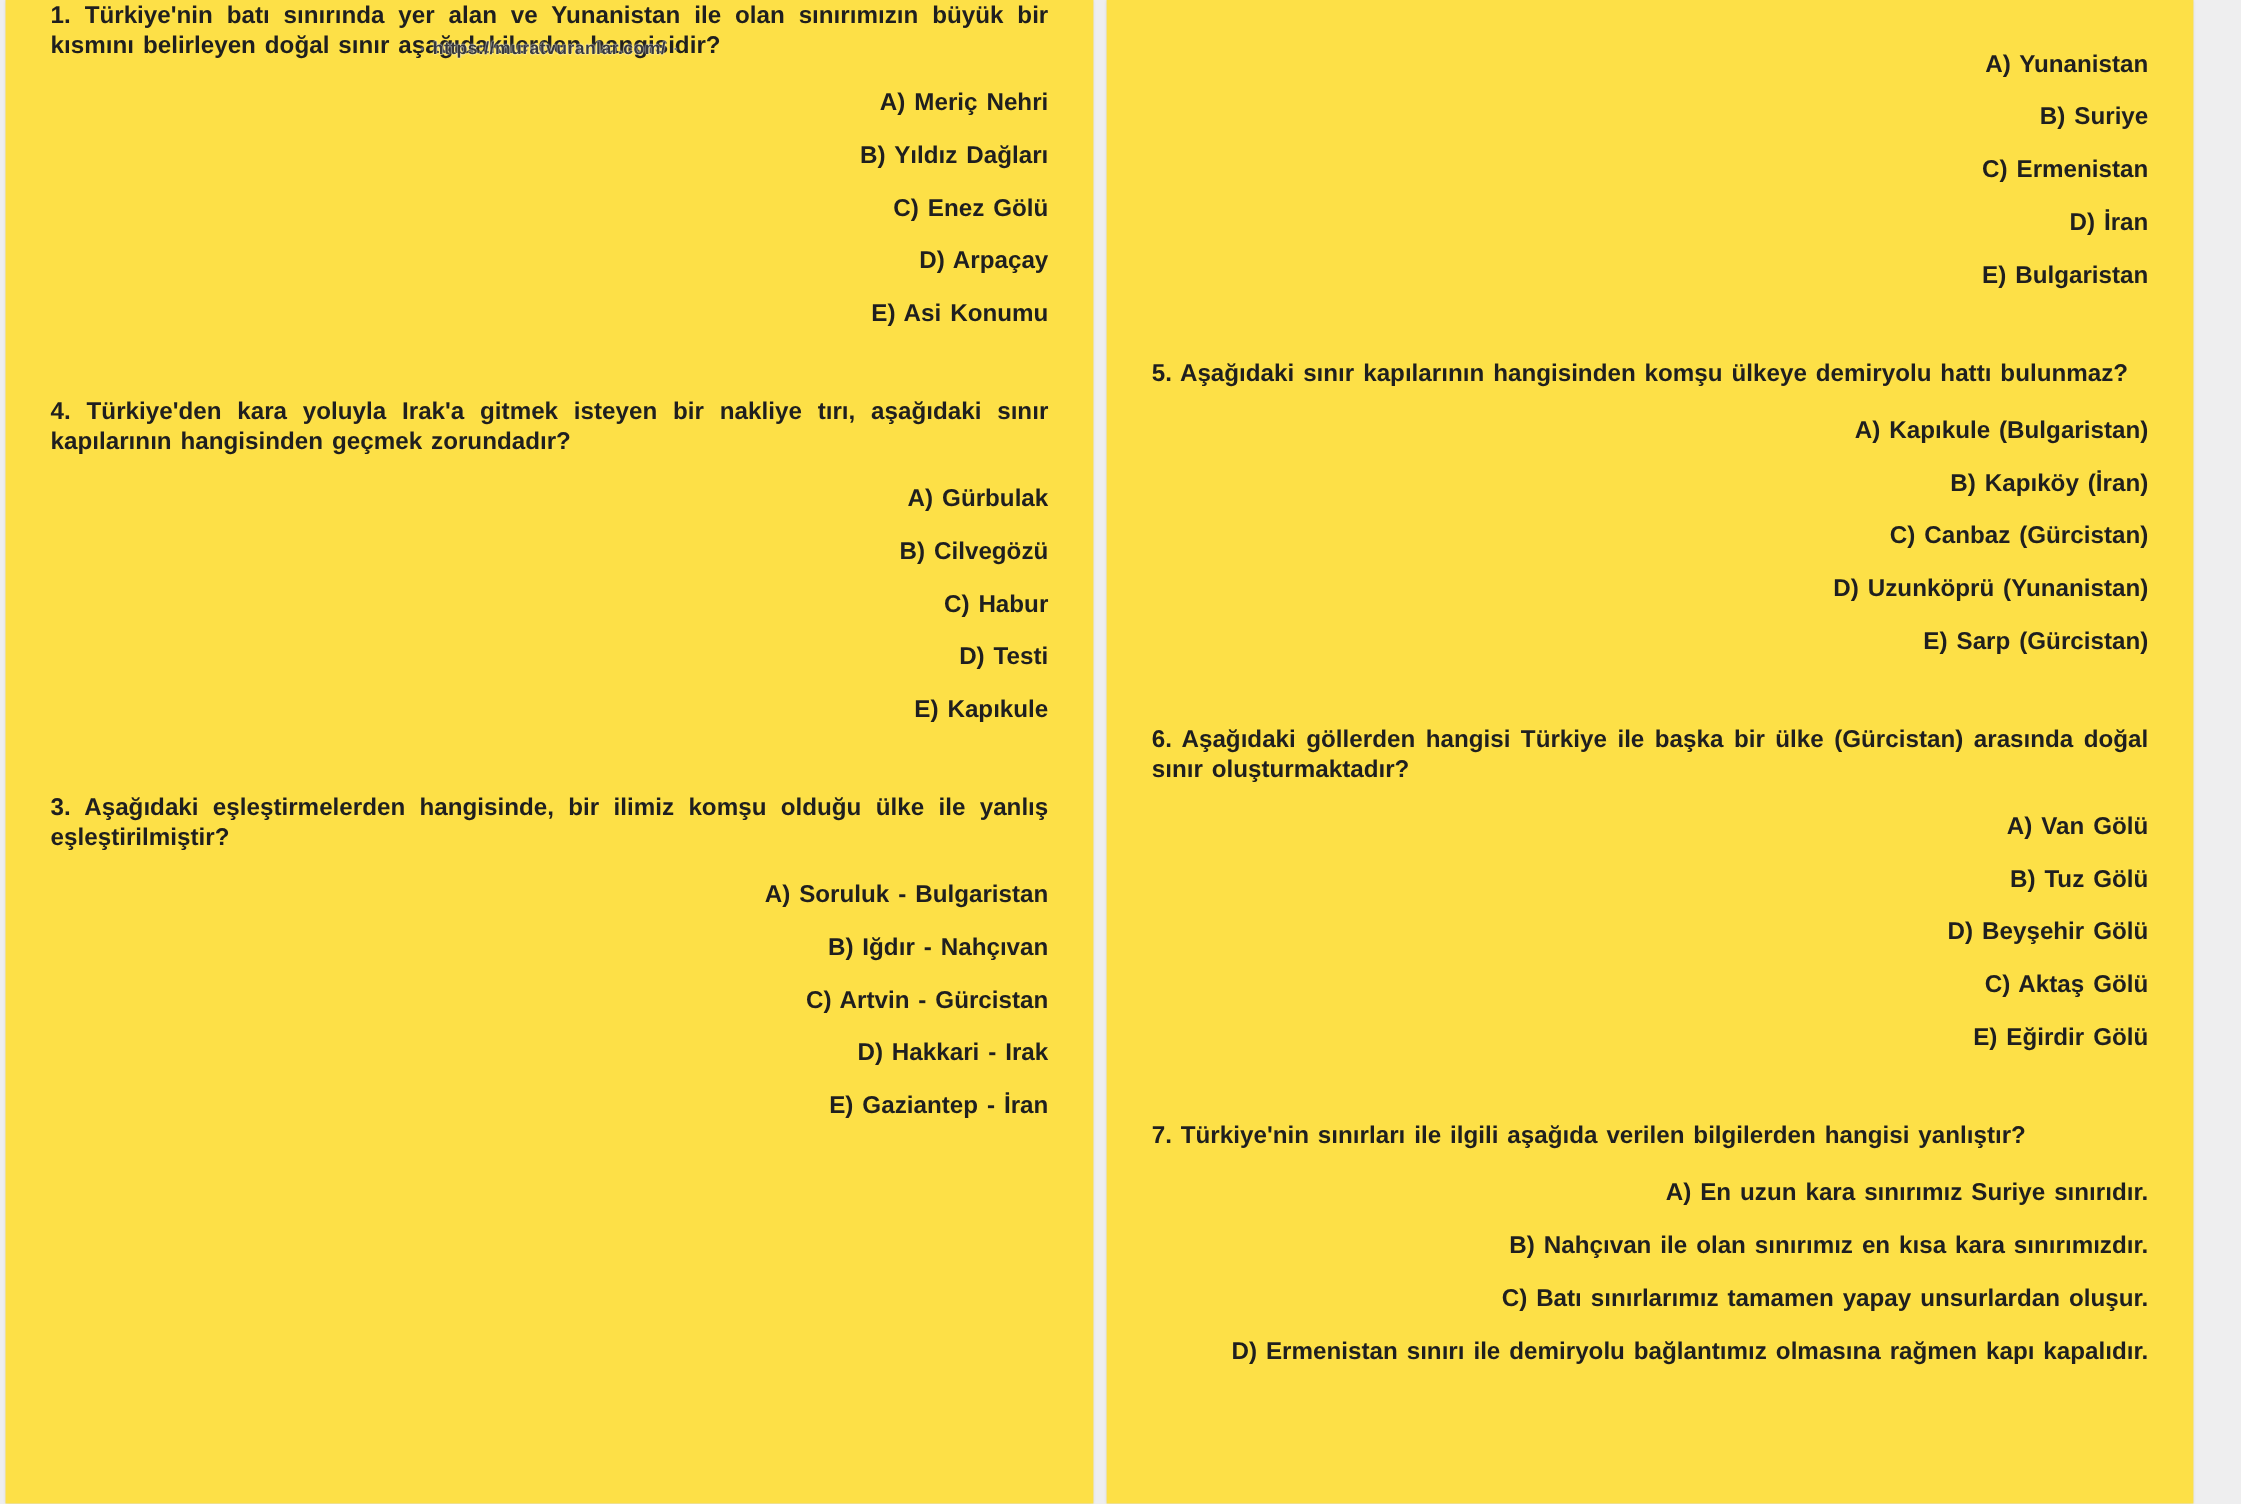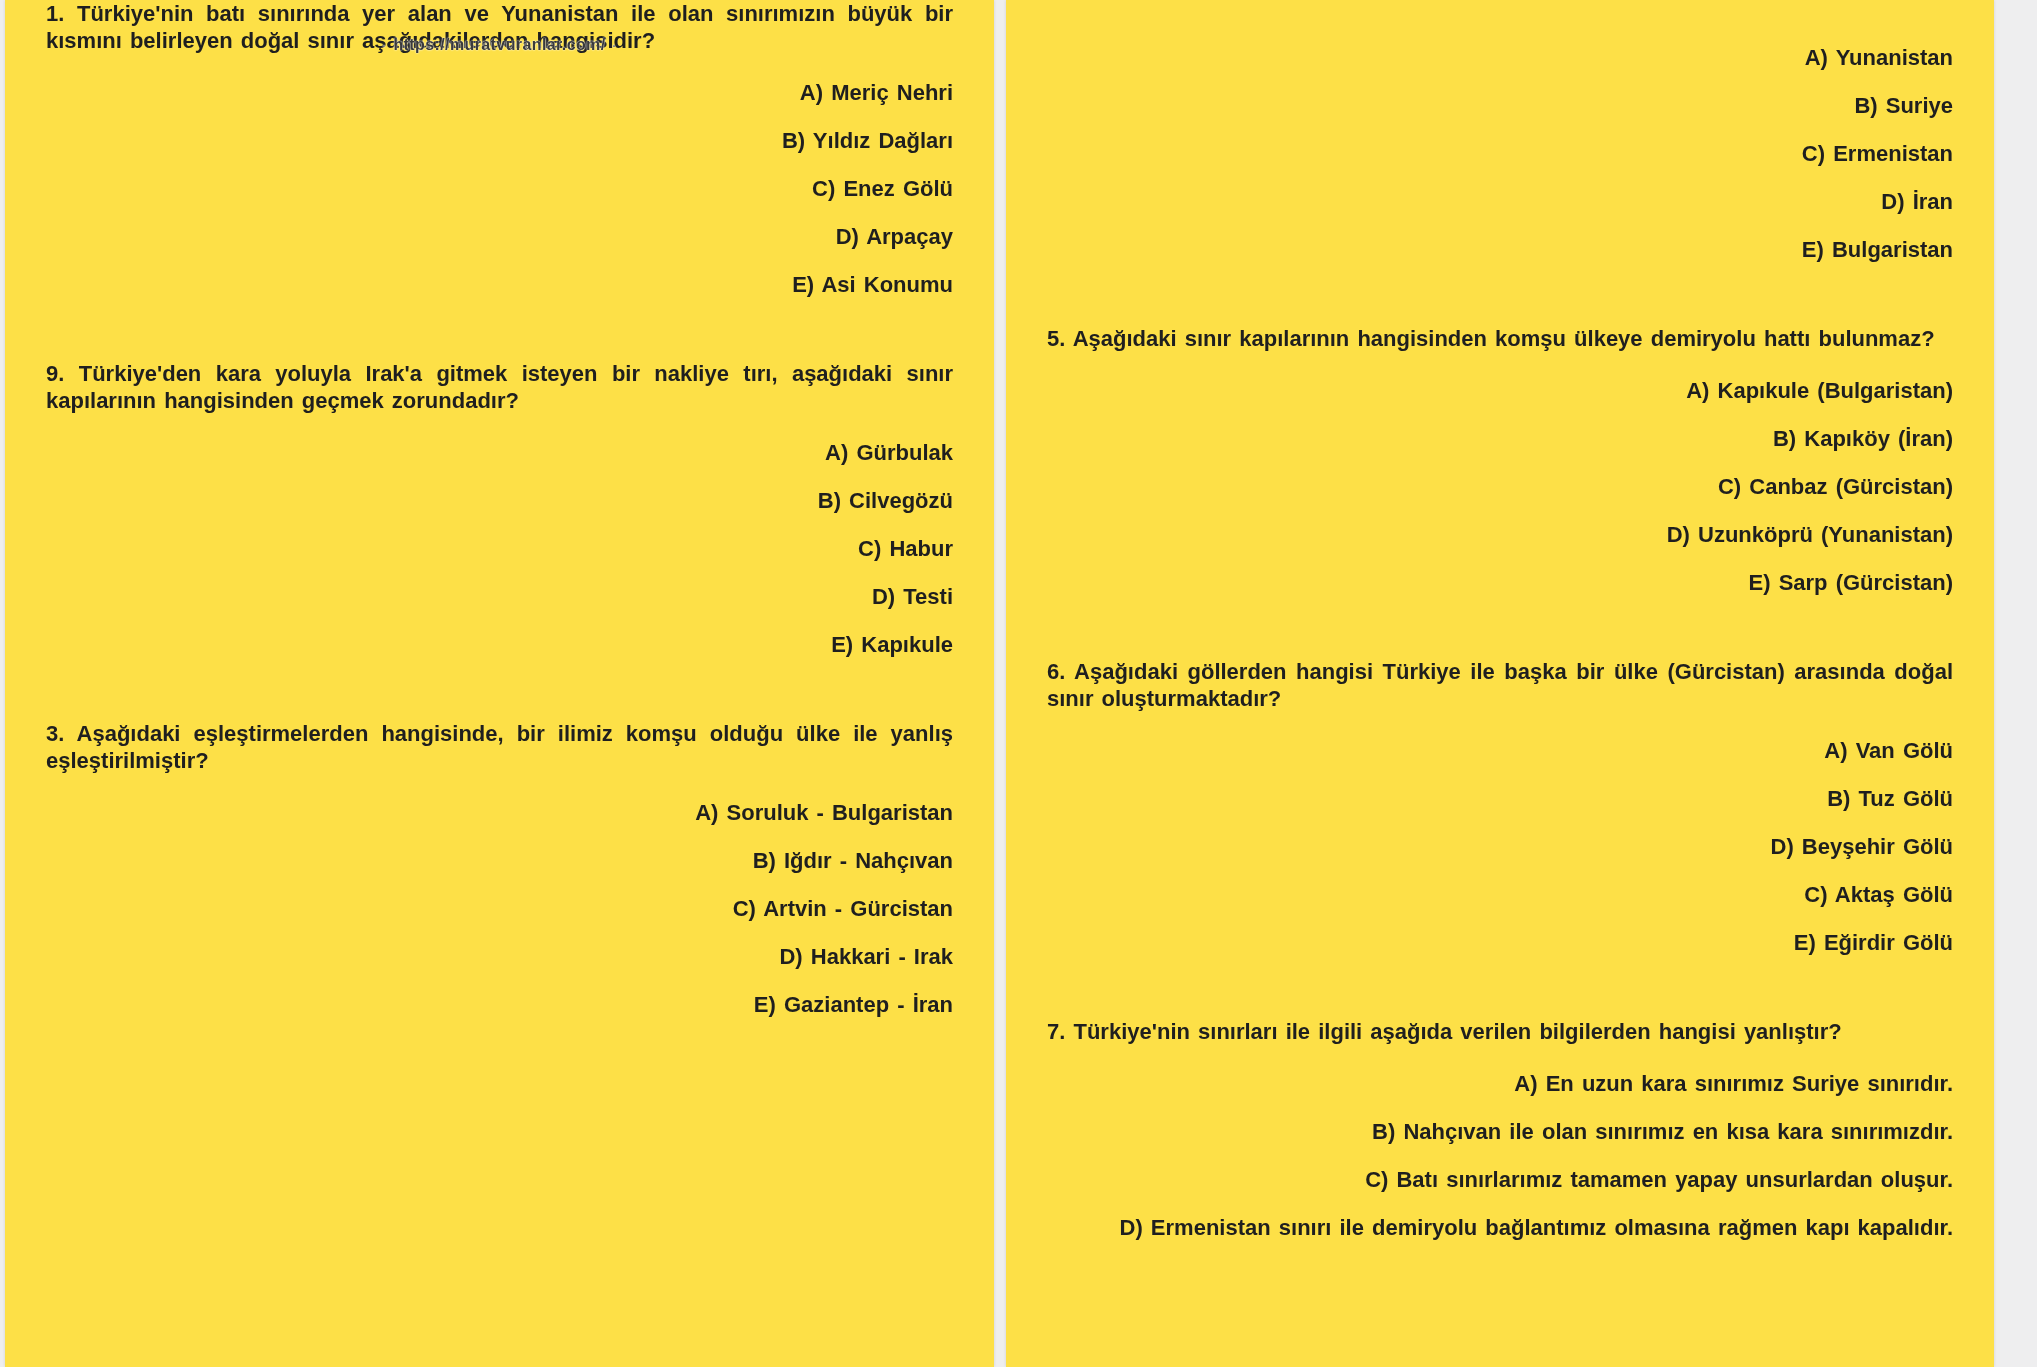--- a/index.html
+++ b/index.html
@@ -82,21 +82,21 @@
     <section class="question">
       <p class="q-text">1. Türkiye'nin batı sınırında yer alan ve Yunanistan ile olan sınırımızın büyük bir kısmını belirleyen doğal sınır aşağıdakilerden hangisidir?</p>
       <p class="option">A) Meriç Nehri</p>
       <p class="option">B) Yıldız Dağları</p>
       <p class="option">C) Enez Gölü</p>
       <p class="option">D) Arpaçay</p>
       <p class="option">E) Asi Konumu</p>
     </section>
 
     <section class="question">
-      <p class="q-text">9. Türkiye'den kara yoluyla Irak'a gitmek isteyen bir nakliye tırı, aşağıdaki sınır kapılarının hangisinden geçmek zorundadır?</p>
+      <p class="q-text">4. Türkiye'den kara yoluyla Irak'a gitmek isteyen bir nakliye tırı, aşağıdaki sınır kapılarının hangisinden geçmek zorundadır?</p>
       <p class="option">A) Gürbulak</p>
       <p class="option">B) Cilvegözü</p>
       <p class="option">C) Habur</p>
       <p class="option">D) Testi</p>
       <p class="option">E) Kapıkule</p>
     </section>
 
     <section class="question">
       <p class="q-text">3. Aşağıdaki eşleştirmelerden hangisinde, bir ilimiz komşu olduğu ülke ile yanlış eşleştirilmiştir?</p>
       <p class="option">A) Soruluk - Bulgaristan</p>

